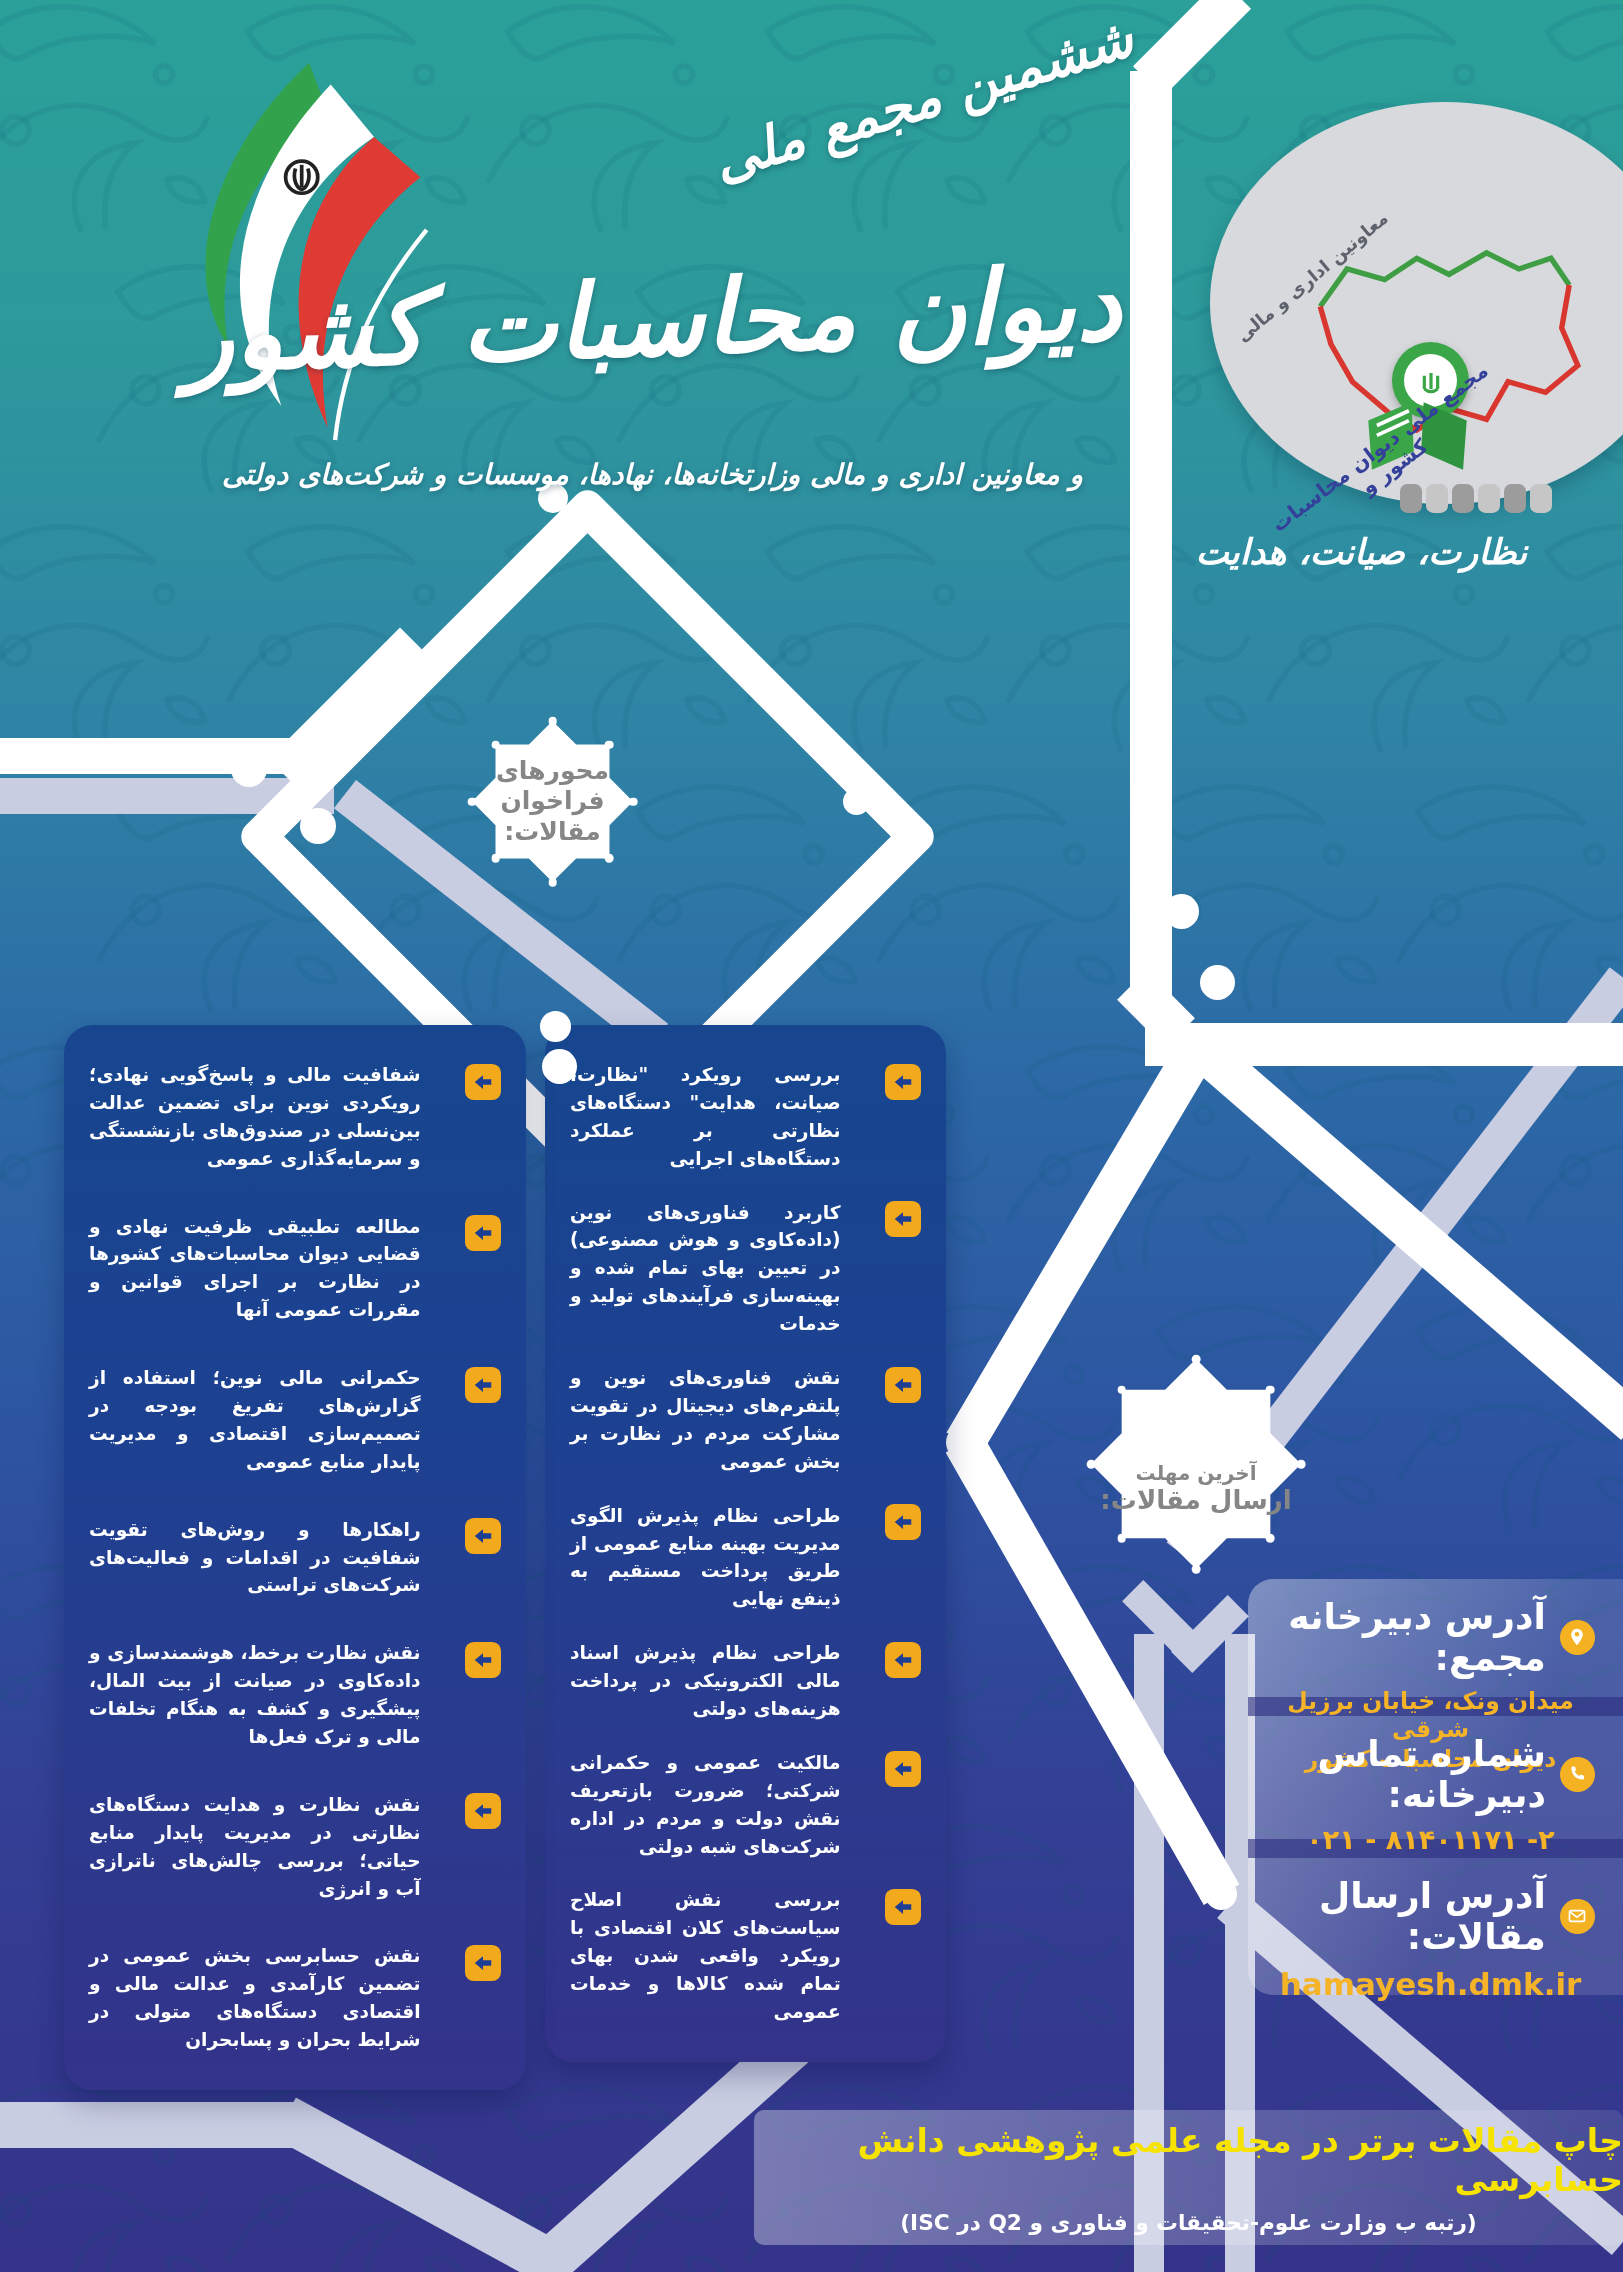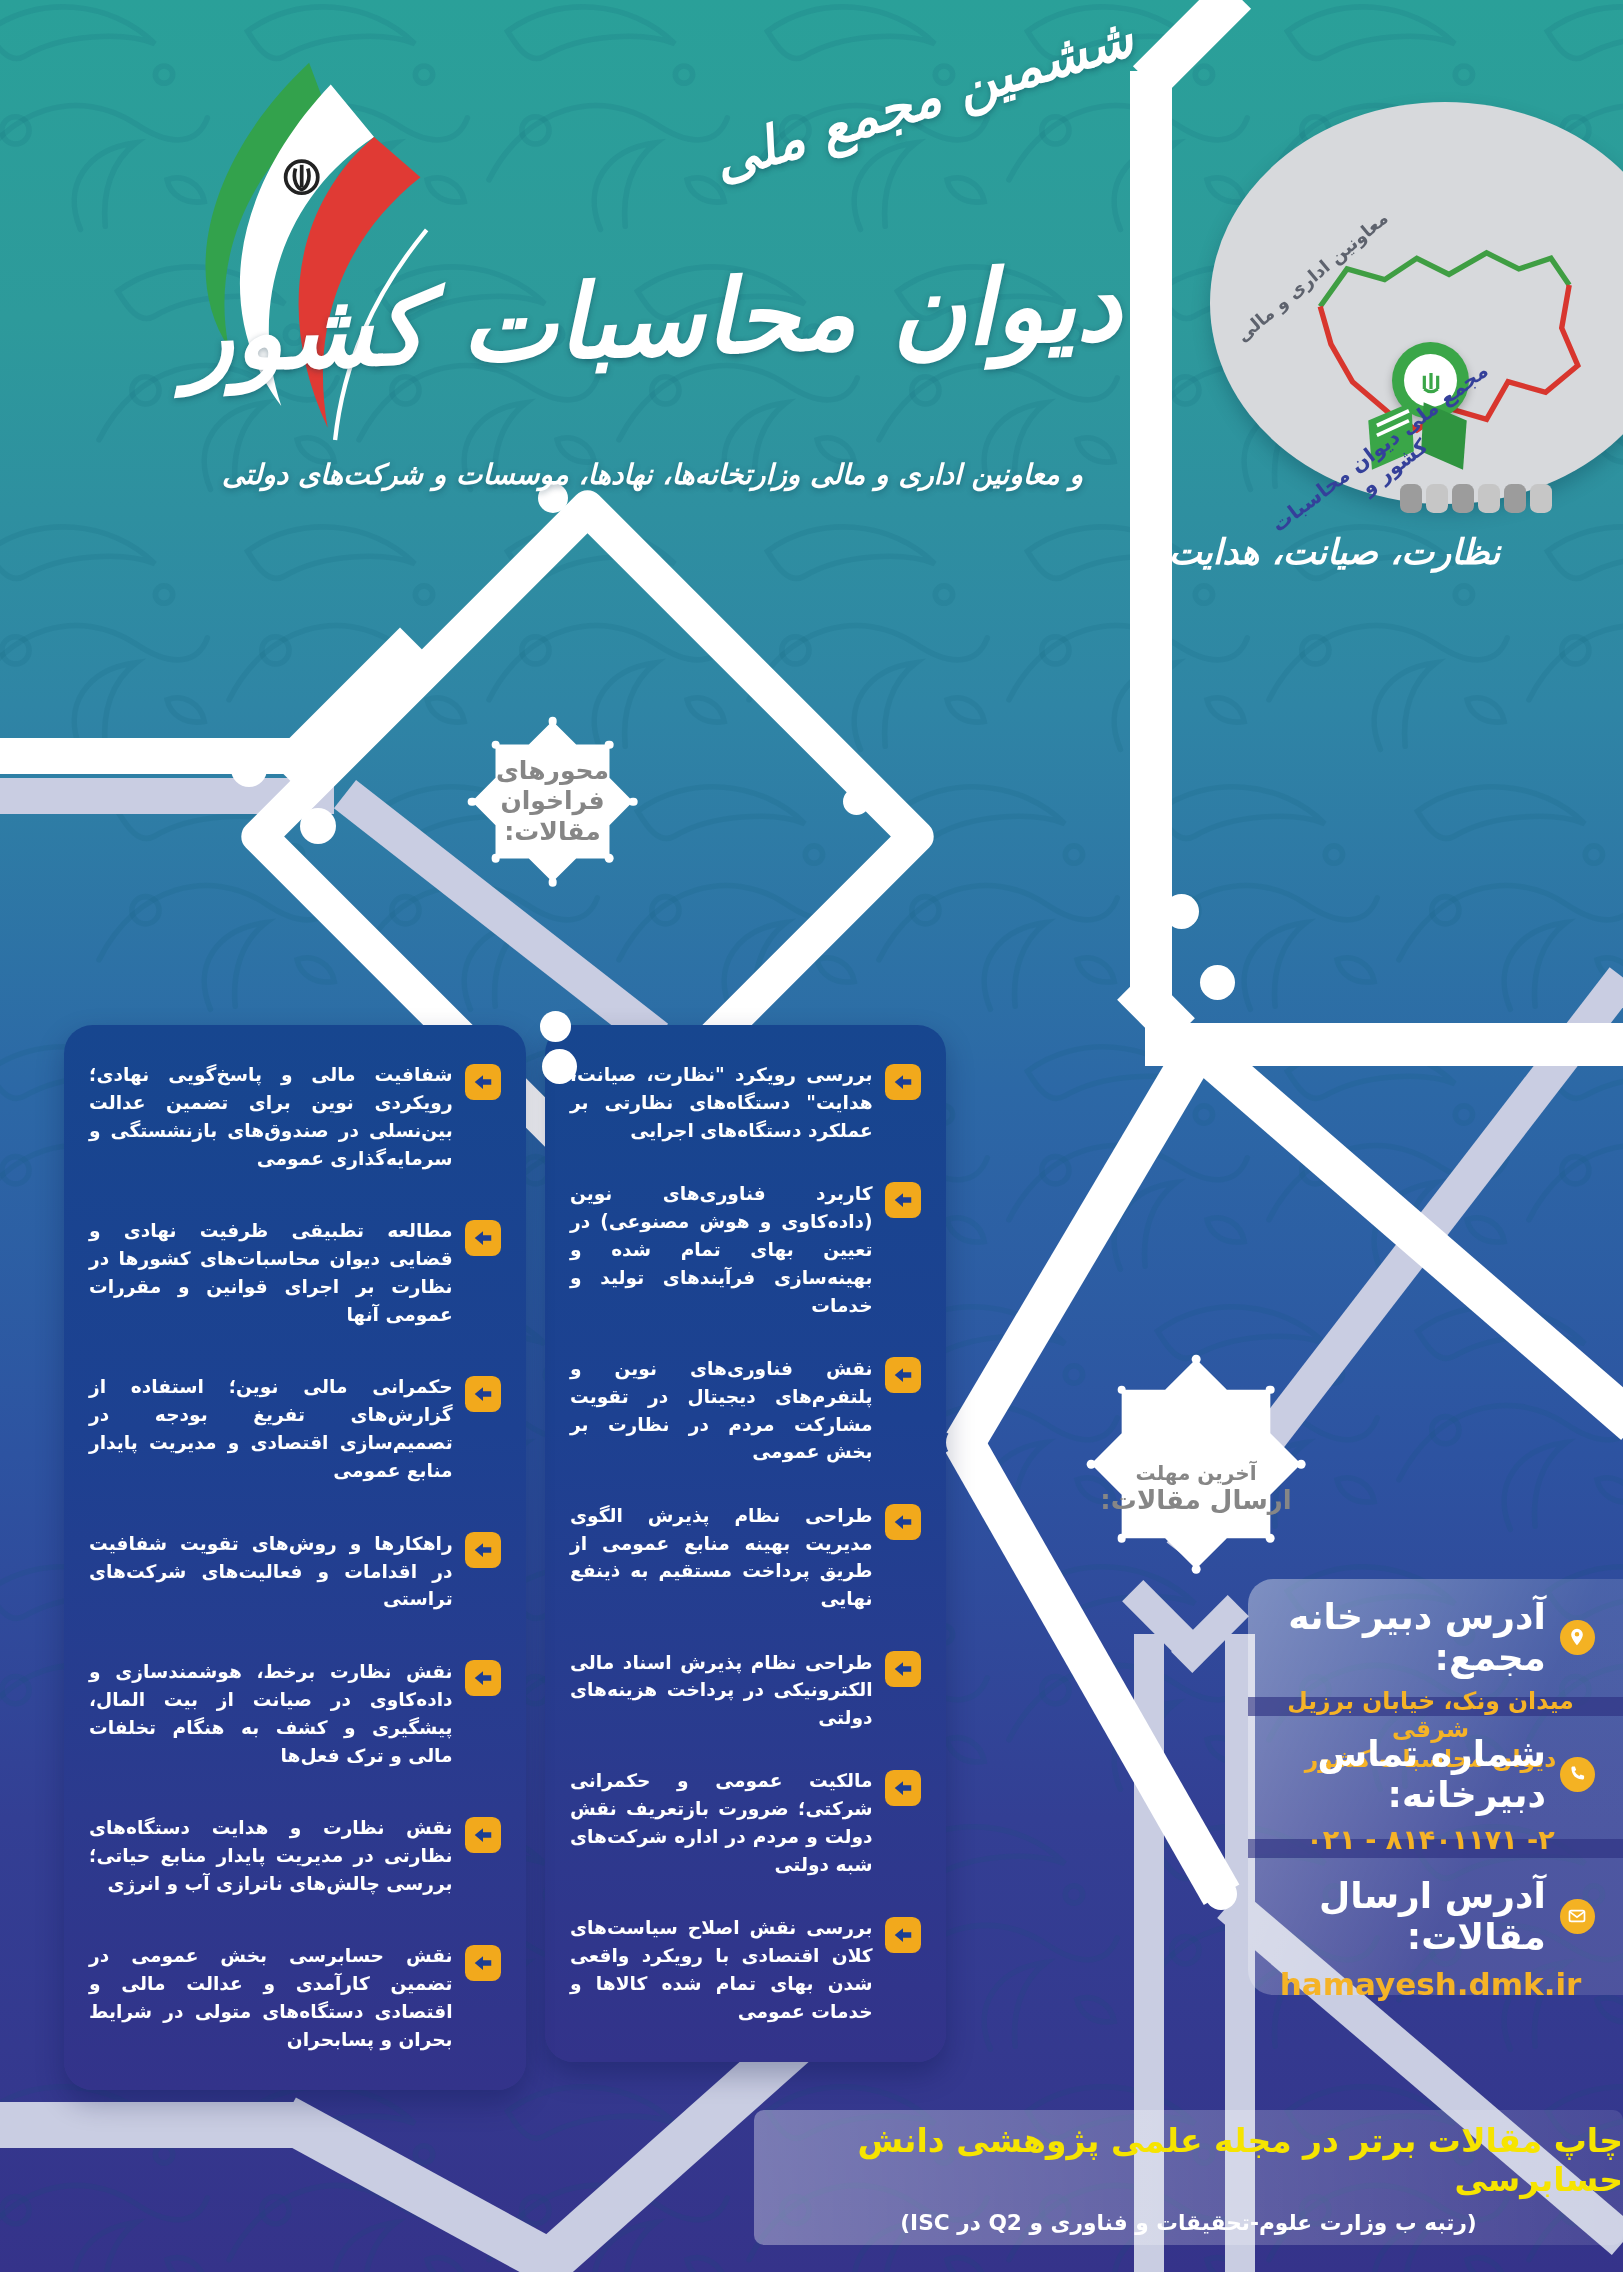--- a/index.html
+++ b/index.html
@@ -20,21 +20,21 @@
     filter:drop-shadow(0 6.2px 11px rgba(0,25,70,.25));}
   .badge .txt{position:absolute;inset:0;display:flex;flex-direction:column;align-items:center;justify-content:center;z-index:2;}
   .badge .gline{color:#858ix;}
   .gline{color:#868686;font-weight:700;}
   .octa-dot{position:absolute;width:8.7px;height:8.7px;background:#fff;border-radius:50%;transform:translate(-50%,-50%);z-index:2;}
   
   .panel{position:absolute;z-index:4;box-sizing:border-box;border-radius:28.5px;
     background:linear-gradient(180deg,#17468f 0%,#1d4191 38%,#2c3a8e 74%,#33338a 100%);
     box-shadow:0 12.4px 28px rgba(0,15,60,.28);
     display:flex;flex-direction:column;justify-content:space-between;padding:36px 25px;}
-  .titem{display:flex;align-items:flex-start;}
+  .titem{display:flex;align-items:flex-start;gap:32px;}
   .bullet{flex:0 0 auto;width:36px;height:36px;margin-left:12.4px;margin-top:2.5px;background:#f2a91c;border-radius:8.7px;
     display:flex;align-items:center;justify-content:center;}
   .bullet svg{width:22px;height:22px;fill:#1d3e92;}
   .titem p{margin:0;color:#fff;font-size:18.6px;line-height:1.5;font-weight:700;text-align:justify;text-align-last:right;}
   
   .callig{color:#fff;text-shadow:0 1.9px 6.2px rgba(0,40,60,.35);font-weight:700;}
   
   #contact{position:absolute;left:1248px;top:1579px;width:375px;height:416px;z-index:3;box-sizing:border-box;
     border-radius:25px 0 0 25px;background:linear-gradient(115deg,rgba(255,255,255,.38),rgba(255,255,255,.13) 62%);}
   .sep{position:absolute;left:0;width:100%;height:18.6px;background:rgba(43,46,128,.62);}
@@ -47,21 +47,21 @@
   
   #banner{position:absolute;left:754px;top:2110px;width:869px;height:135px;z-index:4;border-radius:10px;
     background:linear-gradient(90deg,rgba(255,255,255,.34),rgba(255,255,255,.10));
     display:flex;flex-direction:column;align-items:center;justify-content:center;}
   #banner .t1{color:#f6e400;font-size:33px;font-weight:700;direction:rtl;}
   #banner .t2{color:#fff;font-size:21.7px;font-weight:700;direction:rtl;margin-top:11px;}
   
   #logoBlob{position:absolute;left:1210px;top:102px;width:470px;height:402px;border-radius:50%;
     background:#d7d9dc;z-index:3;box-shadow:0 8.7px 18.6px rgba(0,40,60,.25);}
   .ldot{position:absolute;width:22px;height:28.5px;border-radius:7.4px;z-index:4;}
-  #tagline{position:absolute;left:1087px;top:532px;width:495px;text-align:center;z-index:3;
+  #tagline{position:absolute;left:1114px;top:532px;width:495px;text-align:center;z-index:3;
     color:#fff;font-size:35px;font-weight:700;font-style:italic;}
 </style>
 </head>
 <body>
 
 <div id="poster">
 
   <svg class="abs" width="1623" height="2273" style="left:0;top:0;z-index:0;opacity:.55;" viewBox="0 0 2622 3671">
     <defs>
       <g id="tile" fill="none" stroke="rgba(7,85,110,0.22)" stroke-width="9" stroke-linecap="round">

